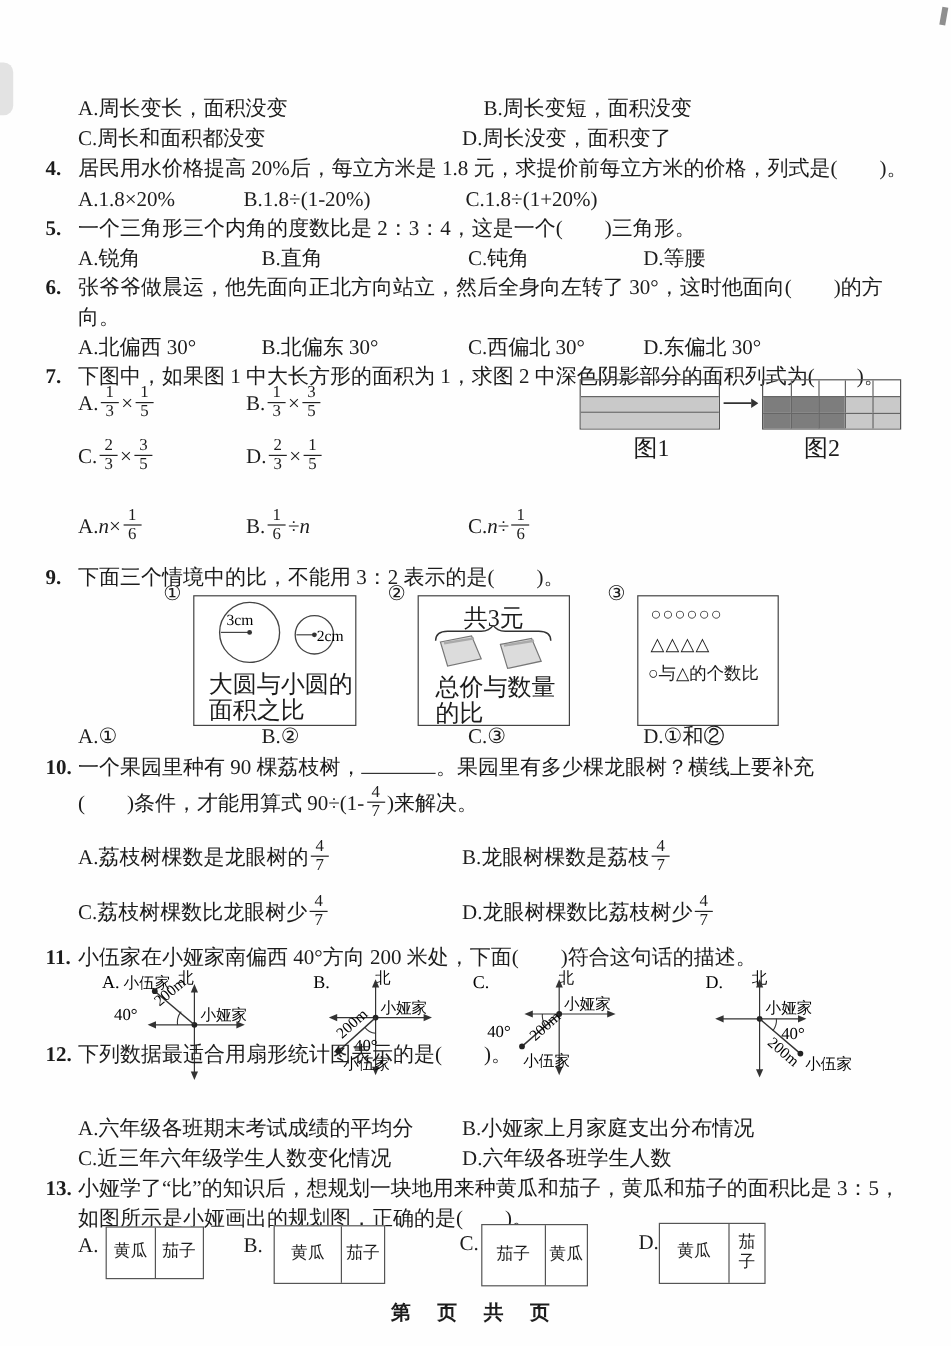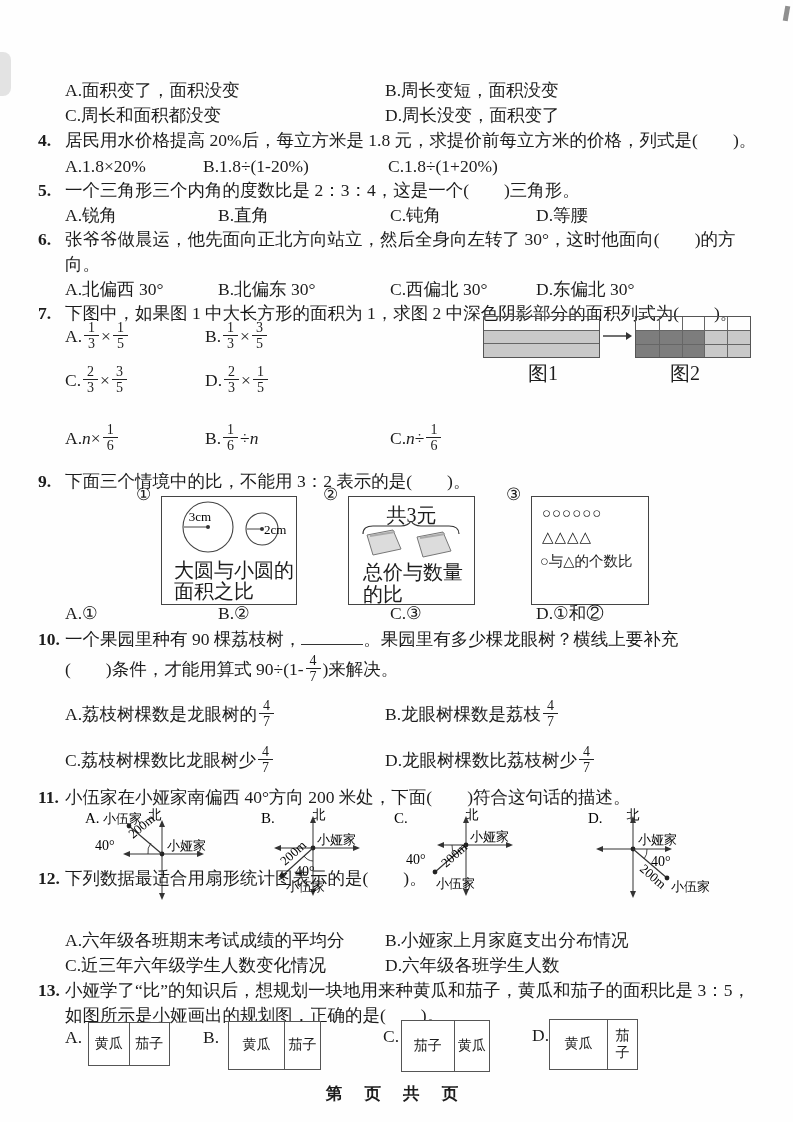--- a/index.html
+++ b/index.html
@@ -40,22 +40,22 @@
   .tick{position:absolute;left:784px;top:6px;width:5px;height:15px;background:#8f8f8f;
         transform:rotate(10deg);}
 </style>
 </head>
 <body>
 
 <div class="page">
   <div class="smudge"></div>
   <div class="tick"></div>
 
-  <div class="opt" style="left:65px;top:78px">A.面积变了，面积没变</div>
-  <div class="opt" style="left:385px;top:78px">B.周长变短，面积没变</div>
+  <div class="opt" style="left:65px;top:78px">A.周长变长，面积没变</div>
+  <div class="opt" style="left:403px;top:78px">B.周长变短，面积没变</div>
   <div class="opt" style="left:65px;top:103px">C.周长和面积都没变</div>
   <div class="opt" style="left:385px;top:103px">D.周长没变，面积变了</div>
 
   <div class="qline" style="top:128px">
     <span class="qnum">4.</span><span>居民用水价格提高 20%后，每立方米是 1.8 元，求提价前每立方米的价格，列式是(　　)。</span>
   </div>
   <div class="opt" style="left:65px;top:154px">A.1.8×20%</div>
   <div class="opt" style="left:203px;top:154px">B.1.8÷(1-20%)</div>
   <div class="opt" style="left:388px;top:154px">C.1.8÷(1+20%)</div>
 

